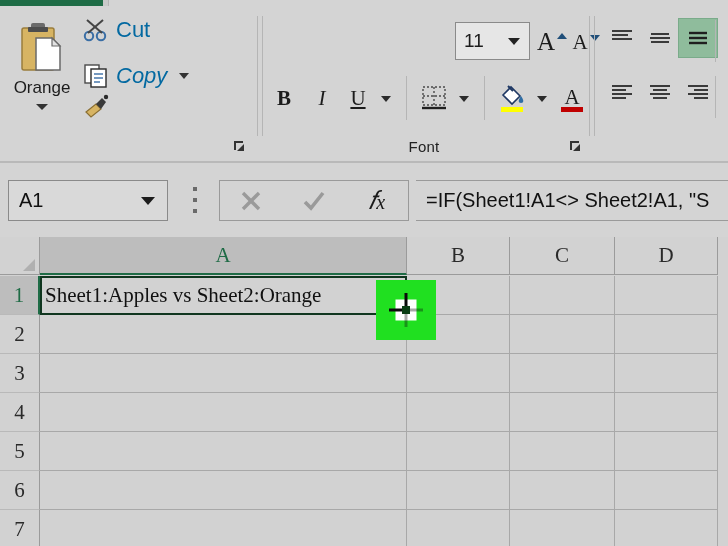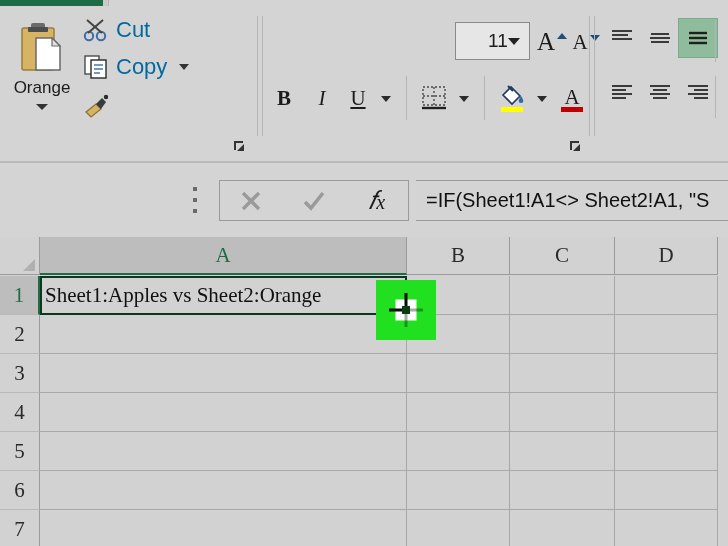--- a/index.html
+++ b/index.html
@@ -316,21 +316,21 @@
           <svg width="30" height="26" viewBox="0 0 30 26">
             <circle cx="7" cy="19" r="4.2" fill="none" stroke="#3a6ea5" stroke-width="2"></circle>
             <circle cx="19" cy="19" r="4.2" fill="none" stroke="#3a6ea5" stroke-width="2"></circle>
             <line x1="5" y1="3" x2="20" y2="16" stroke="#444" stroke-width="2"></line>
             <line x1="21" y1="3" x2="6" y2="16" stroke="#444" stroke-width="2"></line>
           </svg>
         </span>
         <span class="tx">Cut</span>
       </div>
 
-      <div class="cb-item" style="top:45px;">
+      <div class="cb-item" style="top:54px;font-style:italic;">
         <span class="ic">
           <svg width="30" height="26" viewBox="0 0 30 26">
             <rect x="3" y="2" width="14" height="18" fill="#fff" stroke="#4a4a4a" stroke-width="1.4"></rect>
             <rect x="9" y="6" width="15" height="18" fill="#fff" stroke="#2a2a2a" stroke-width="1.4"></rect>
             <line x1="12" y1="11" x2="21" y2="11" stroke="#3a6ea5" stroke-width="1.4"></line>
             <line x1="12" y1="15" x2="21" y2="15" stroke="#3a6ea5" stroke-width="1.4"></line>
             <line x1="12" y1="19" x2="18" y2="19" stroke="#3a6ea5" stroke-width="1.4"></line>
           </svg>
         </span>
         <span class="tx">Copy</span>
@@ -352,21 +352,21 @@
           <path d="M2 2 h9 v2 h-7 v7 h-2 z" fill="#333"></path>
           <path d="M5 12 l7 -7 v7 z" fill="#333"></path>
         </svg>
       </div>
       <div class="group-sep" style="right:0;"></div>
     </div>
 
     <div class="group" id="grp-font">
 
 
-      <div class="combo" style="left:197px; top:16px; width:75px; height:38px;padding-left:24px;">
+      <div class="combo" style="left:197px; top:16px; width:75px; height:38px;">
         <span class="val">11</span>
         <span class="dd"></span>
       </div>
 
       <div class="fbtn" style="left:278px; top:18px; width:32px; height:34px;">
         <span class="big-A">A</span>
         <span class="blue-caret-up" style="margin-left:2px; margin-bottom:10px;"></span>
       </div>
       <div class="fbtn" style="left:312px; top:20px; width:32px; height:32px;">
         <span class="mid-A">A</span>
@@ -418,20 +418,21 @@
         <span class="sm-caret"></span>
       </div>
 
       <div class="fbtn" style="left:296px; top:74px; width:36px; height:36px;">
         <svg width="30" height="32" viewBox="0 0 30 32">
           <text x="15" y="22" font-size="21" font-family="Liberation Serif, serif" text-anchor="middle" fill="#1c1c1c">A</text>
           <rect x="4" y="25" width="22" height="5" fill="#c00000"></rect>
         </svg>
       </div>
 
+      <div class="group-label">Font</div>
       <div class="group-launcher" style="right:6px;">
         <svg width="16" height="16" viewBox="0 0 16 16">
           <path d="M2 2 h9 v2 h-7 v7 h-2 z" fill="#333"></path>
           <path d="M5 12 l7 -7 v7 z" fill="#333"></path>
         </svg>
       </div>
       <div class="group-sep" style="right:0;"></div>
     </div>
 
     <div class="group" id="grp-align">
@@ -497,20 +498,24 @@
 
       <div class="group-sep" style="left:4px;"></div>
       <div class="group-sep" style="right:12px; top:14px; height:42px;"></div>
       <div class="group-sep" style="right:12px; top:70px; height:42px;"></div>
       <div class="group-label"></div>
     </div>
   </div>
 
   <div class="fbar">
 
+    <div class="namebox">
+      <span class="val">A1</span>
+      <span class="dd"></span>
+    </div>
 
     <div class="dots">
       <i></i>
         <i></i>
         <i></i>
     </div>
 
     <div class="fbtns">
       <div class="fb-x">
         <svg width="30" height="30" viewBox="0 0 30 30">

